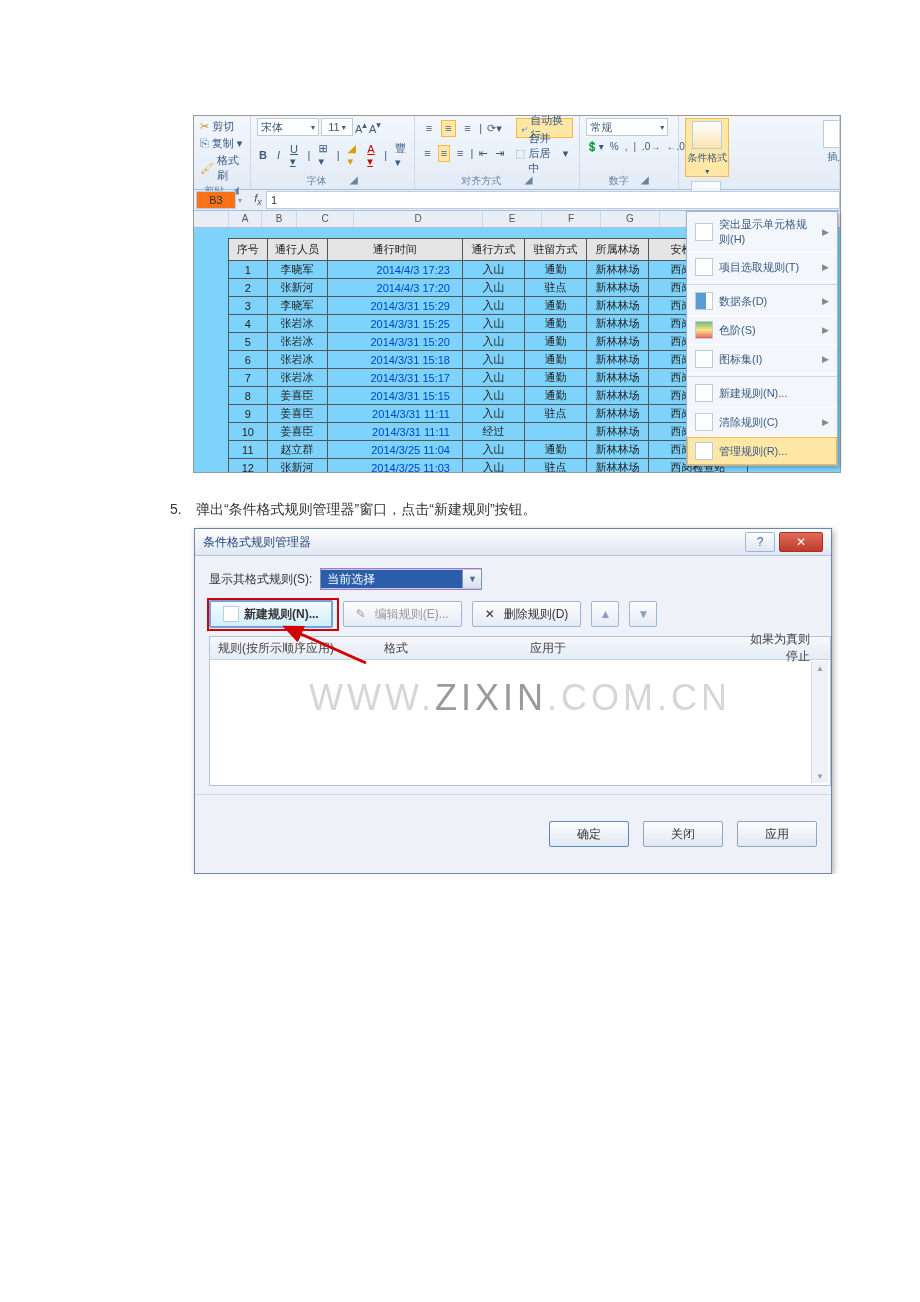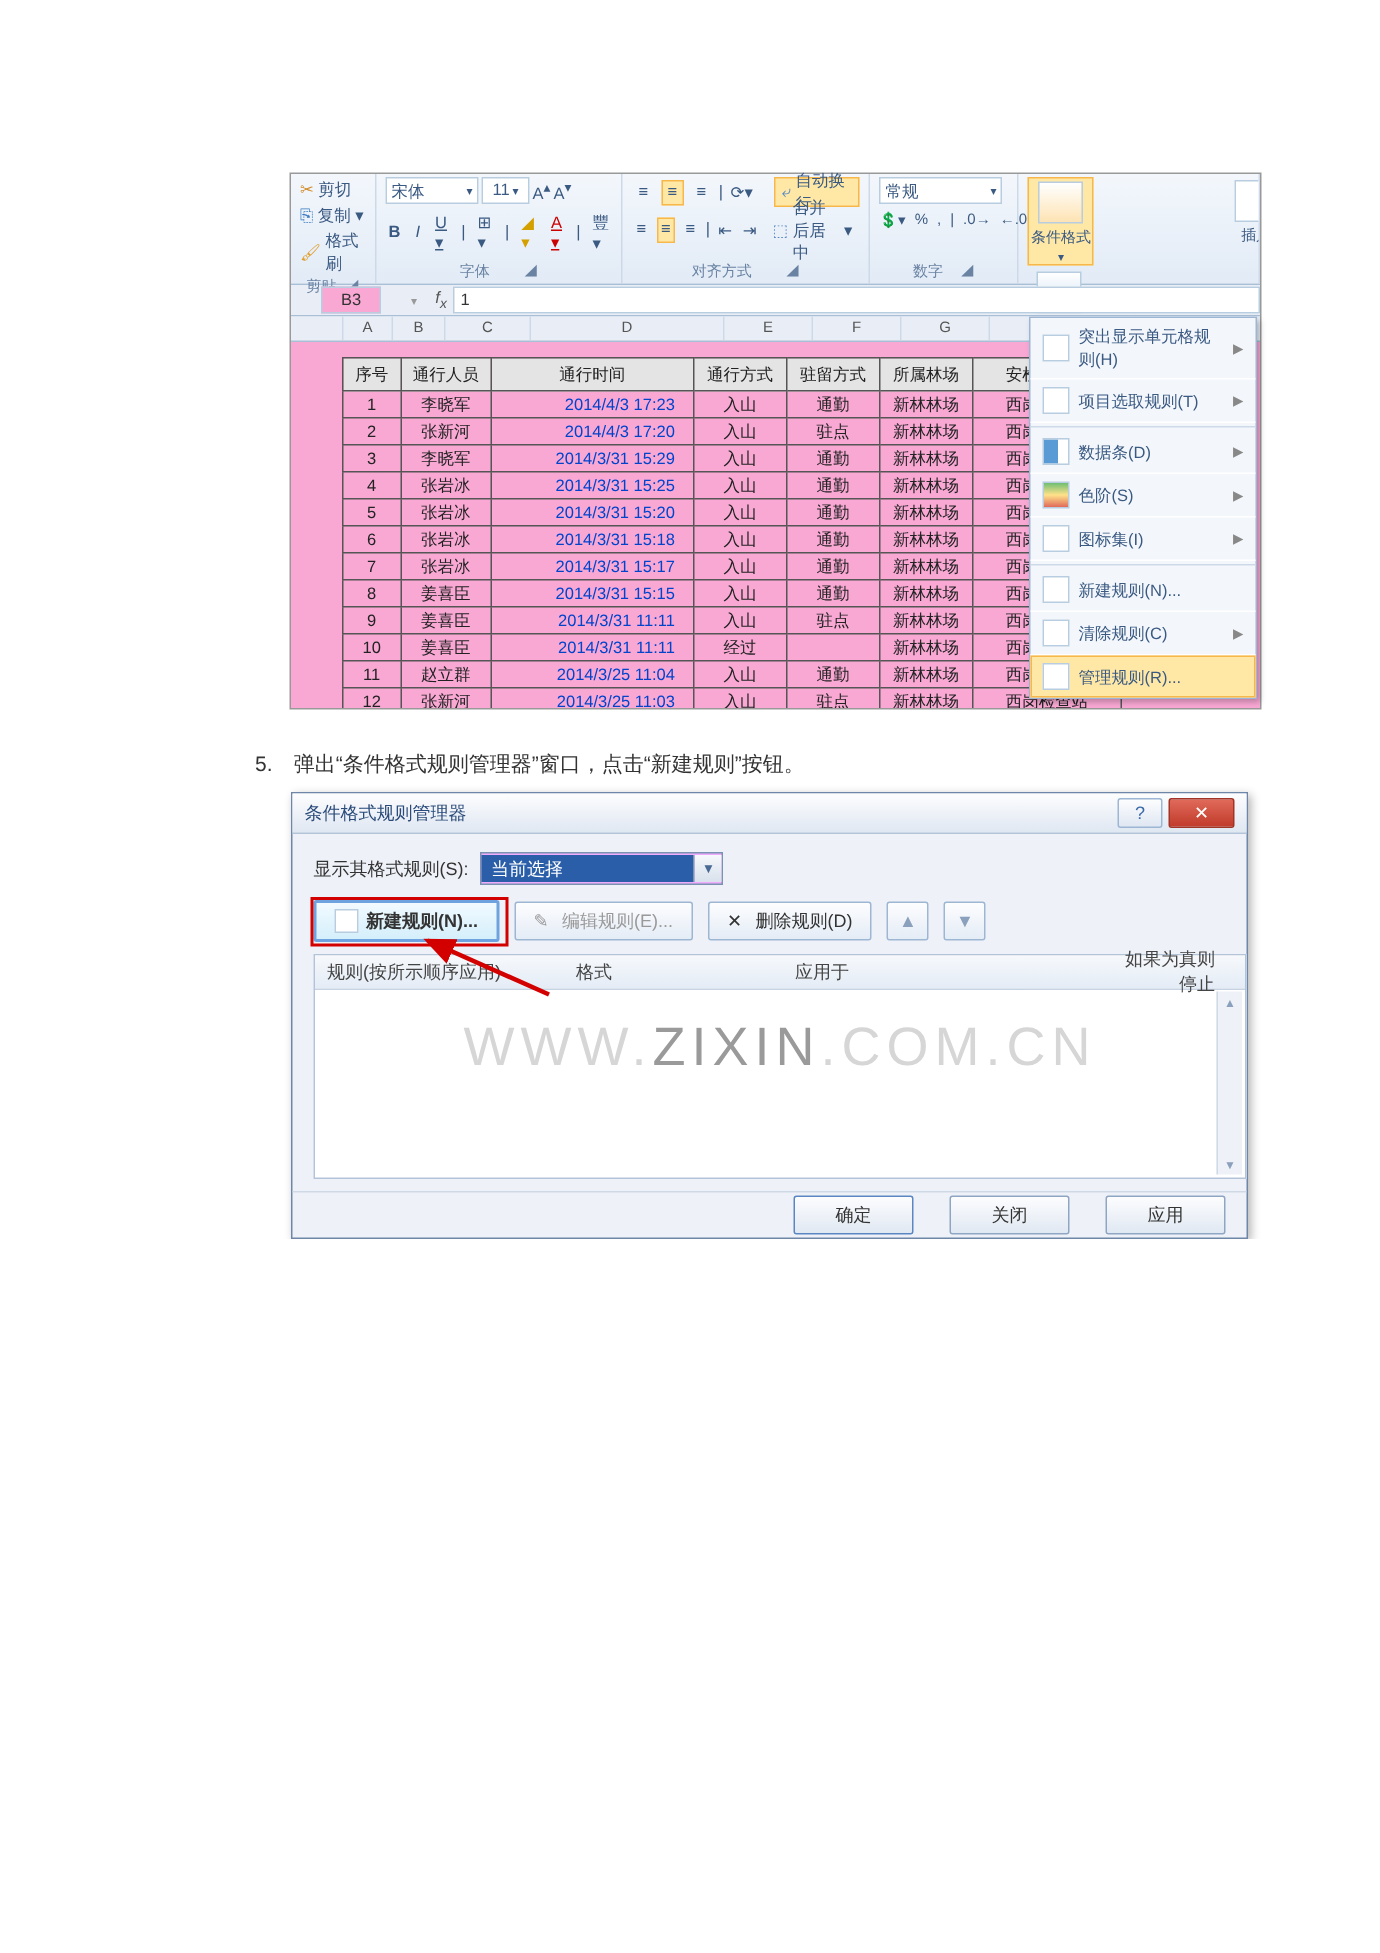--- a/index.html
+++ b/index.html
@@ -37,27 +37,27 @@
   .insgrp{width:18px;overflow:hidden}
   
   .cfmenu{position:absolute;right:2px;top:95px;width:150px;background:#f3f7fc;border:1px solid #9db6d3;box-shadow:2px 2px 4px rgba(0,0,0,.25);font-size:11px;color:#3b5a82;z-index:10}
   .cfmenu .mi{display:flex;align-items:center;gap:6px;padding:5px 8px;border-bottom:1px solid #fff}
   .cfmenu .mi .mic{width:16px;height:16px;background:#fff;border:1px solid #b8cde0;flex:none}
   .cfmenu .mi .arr{margin-left:auto;font-size:9px;color:#888}
   .cfmenu .sep{height:1px;background:#cdd9e8;margin:2px 0}
   .cfmenu .mi.hl{background:#ffe8a6;border:1px solid #f7b84b;padding:4px 7px}
   
   .fbar{display:flex;align-items:center;height:20px;background:#e9eef6;border-bottom:1px solid #a9bfd6;font-size:11px}
-  .namebox{width:38px;border:1px solid #b8cde0;background:#f9a8d4;text-align:center;margin:0 20px;height:16px;line-height:16px}
+  .namebox{width:38px;border:1px solid #b8cde0;background:#f97316;text-align:center;margin:0 2px;height:16px;line-height:16px}
   .fx{width:16px;text-align:center;color:#555;font-style:italic}
   .fval{flex:1;border:1px solid #b8cde0;background:#fff;height:16px;line-height:16px;padding:0 4px}
   .colhdr{display:flex;background:#e9eef6;border-bottom:1px solid #a9bfd6;font-size:10px;color:#555}
   .colhdr div{border-right:1px solid #cdd9e8;text-align:center;height:16px;line-height:16px}
   
-  .gridwrap{position:relative;background:#f9a8d4;height:244px;overflow:hidden}
+  .gridwrap{position:relative;background:#7dd3fc;height:244px;overflow:hidden}
   table.grid{border-collapse:collapse;width:520px;margin-left:34px;margin-top:10px;font-size:11px;color:#222}
   table.grid th{background:#e4e4e4;border:1px solid #555;padding:3px 4px;font-weight:normal}
   table.grid td{border:1px solid #555;padding:1px 4px;text-align:center}
   table.grid td.dt{color:#0044cc;text-align:right;padding-right:12px}
   
   .steps{margin:24px 0 0 170px;width:660px;font-size:14px;line-height:1.8}
   .steps .num{display:inline-block;width:22px}
   
   .dialog{width:636px;margin:6px 0 0 194px;border:1px solid #6e87a8;background:#eef2f8;box-shadow:2px 2px 6px rgba(0,0,0,.3);position:relative}
   .dlg-title{height:26px;background:linear-gradient(#fdfdfe,#dfe7f2);display:flex;align-items:center;padding:0 8px;font-size:12px;color:#2a4a7a;border-bottom:1px solid #b3c3d8}
@@ -72,21 +72,21 @@
   .toolbar{display:flex;align-items:center;gap:10px;margin-bottom:8px}
   .tbtn{height:24px;border:1px solid #9db6d3;background:linear-gradient(#fdfdfe,#e4ecf6);display:flex;align-items:center;gap:5px;padding:0 12px;border-radius:2px;font-size:12px;color:#333}
   .tbtn .tic{width:14px;height:14px}
   .tbtn.new{border:2px solid #6fa3e0;background:linear-gradient(#f2faff,#d4effb)}
   .tbtn.arrow{width:26px;padding:0;justify-content:center;color:#8aa0bc}
   .rulebox{border:1px solid #b3c3d8;background:#fff;height:148px;position:relative}
   .rulehdr{display:flex;background:linear-gradient(#f6f8fb,#e4ecf6);border-bottom:1px solid #c7d3e2;font-size:12px;color:#444;height:22px;align-items:center}
   .rulehdr div{padding:0 8px}
   .wm{position:absolute;left:0;right:0;top:40px;text-align:center;font-size:36px;letter-spacing:4px;color:#d6d6d6;font-family:Arial,sans-serif;font-weight:300}
   .wm .dark{color:#9a9a9a}
-  .dlg-foot{display:flex;justify-content:flex-end;gap:24px;padding:2px 14px;border-top:1px solid #cfd9e6}
+  .dlg-foot{display:flex;justify-content:flex-end;gap:14px;padding:26px 14px;border-top:1px solid #cfd9e6}
   .dbtn{width:78px;height:24px;border:1px solid #8ea6c4;background:linear-gradient(#fdfdfe,#e0e8f2);border-radius:2px;display:flex;align-items:center;justify-content:center;font-size:12px}
   .dbtn.primary{border:1px solid #5a86c2}
   .redbox{position:absolute;border:2px solid #d30000;pointer-events:none}
   svg.arrow{position:absolute;pointer-events:none}
 </style>
 </head>
 <body>
 
 <div class="page">
 

